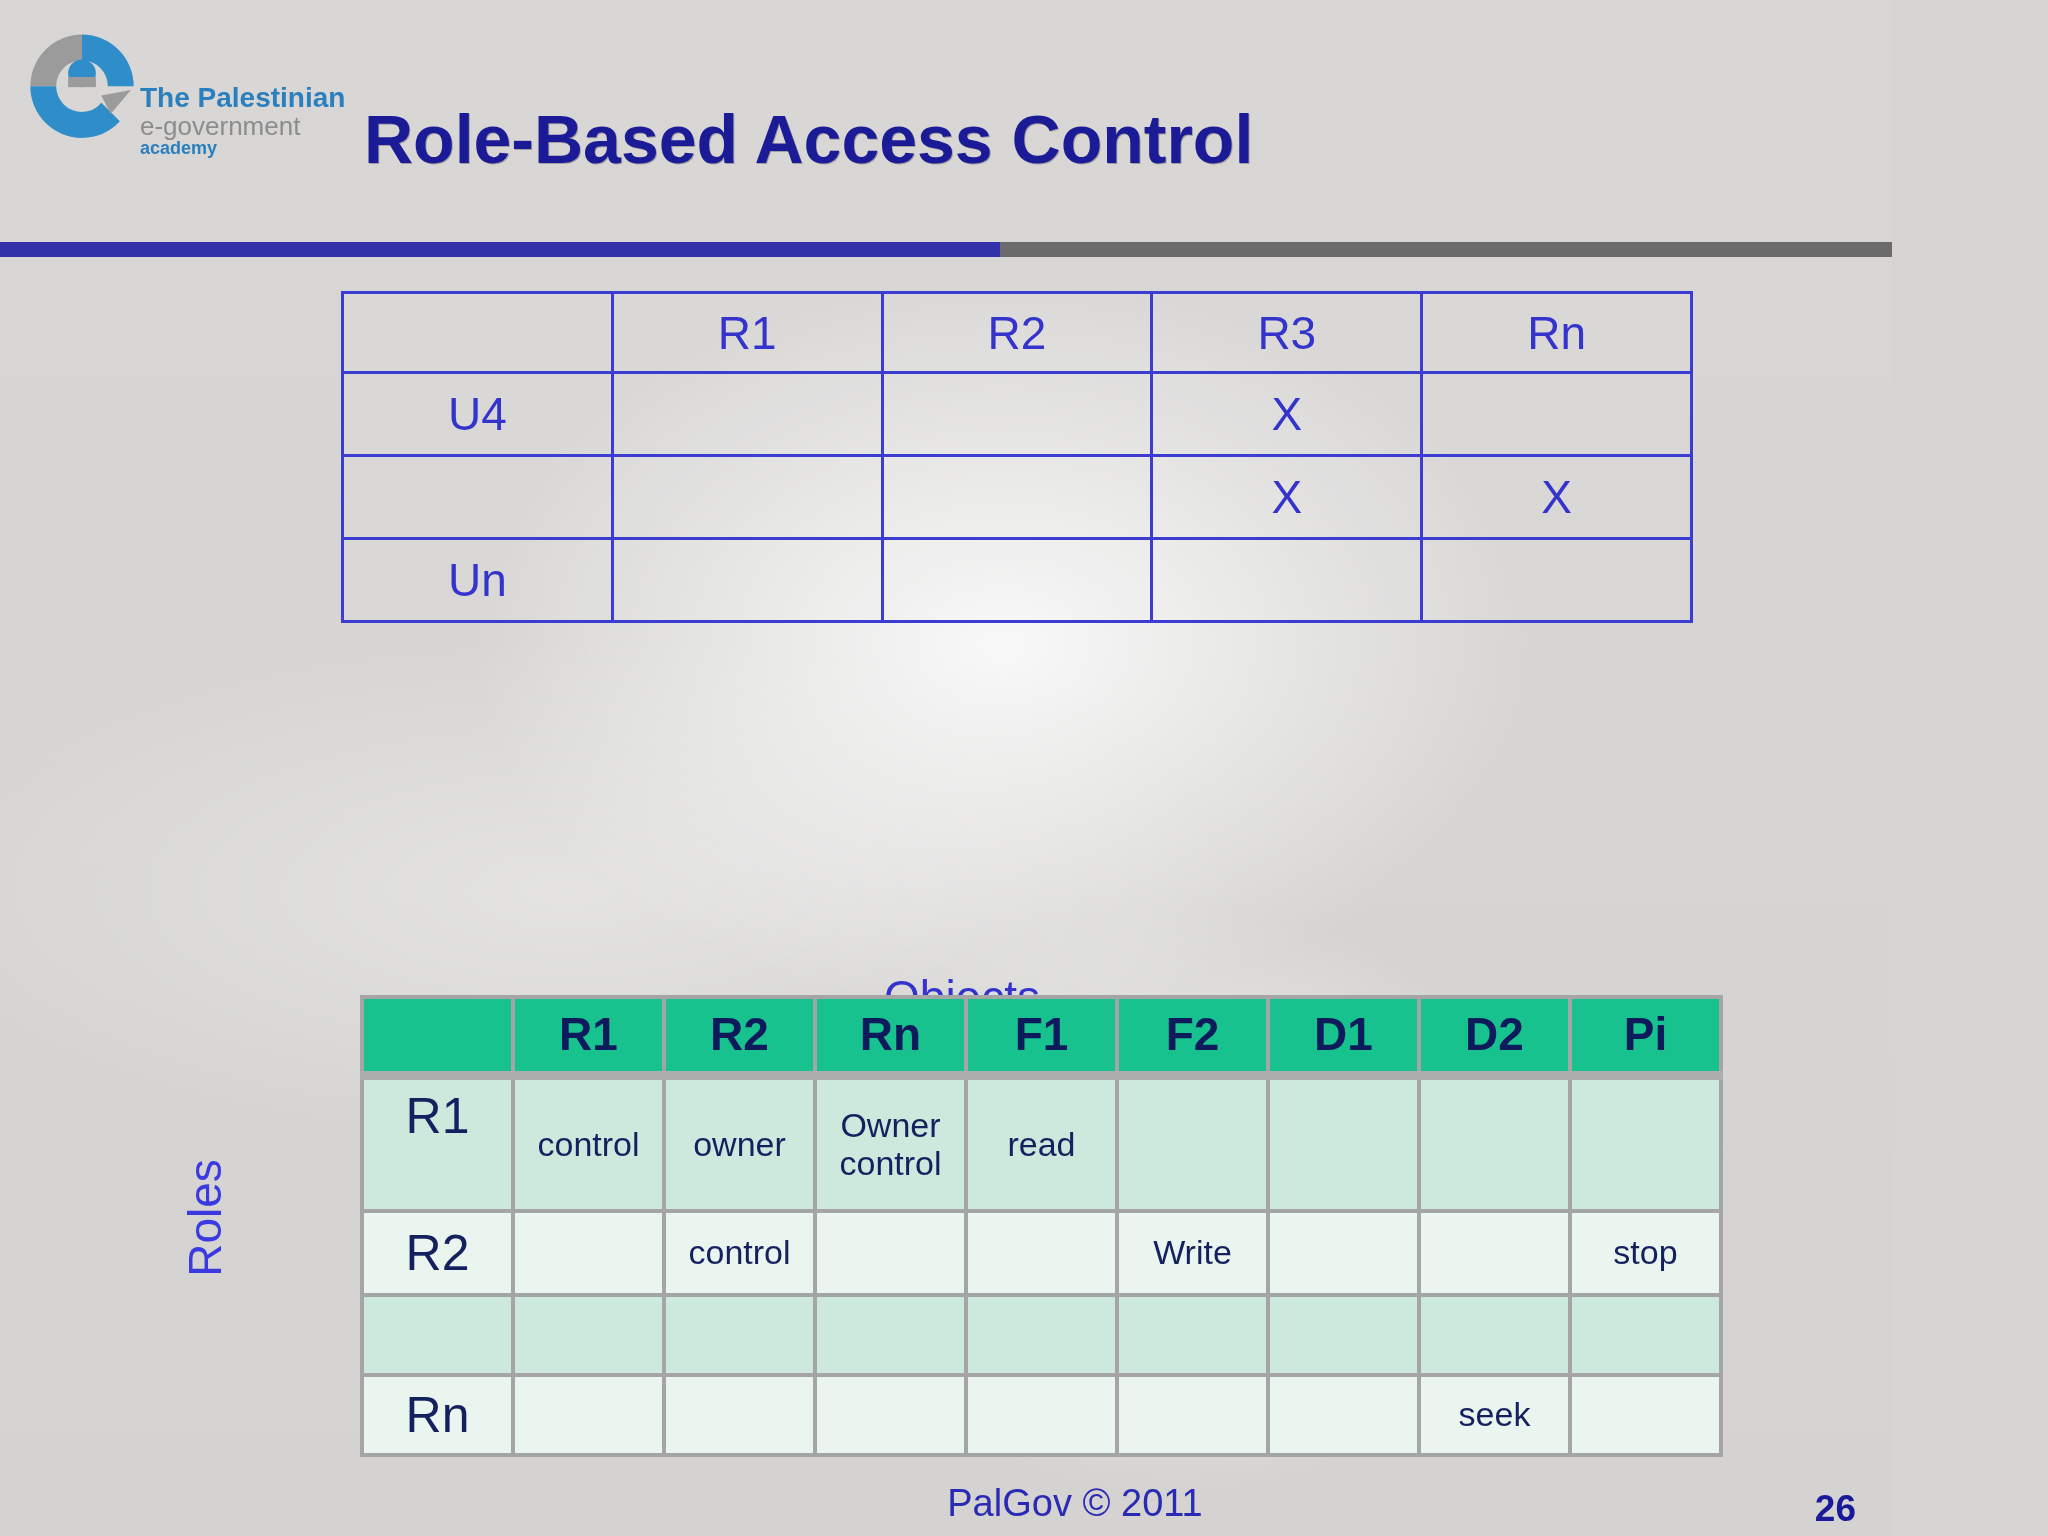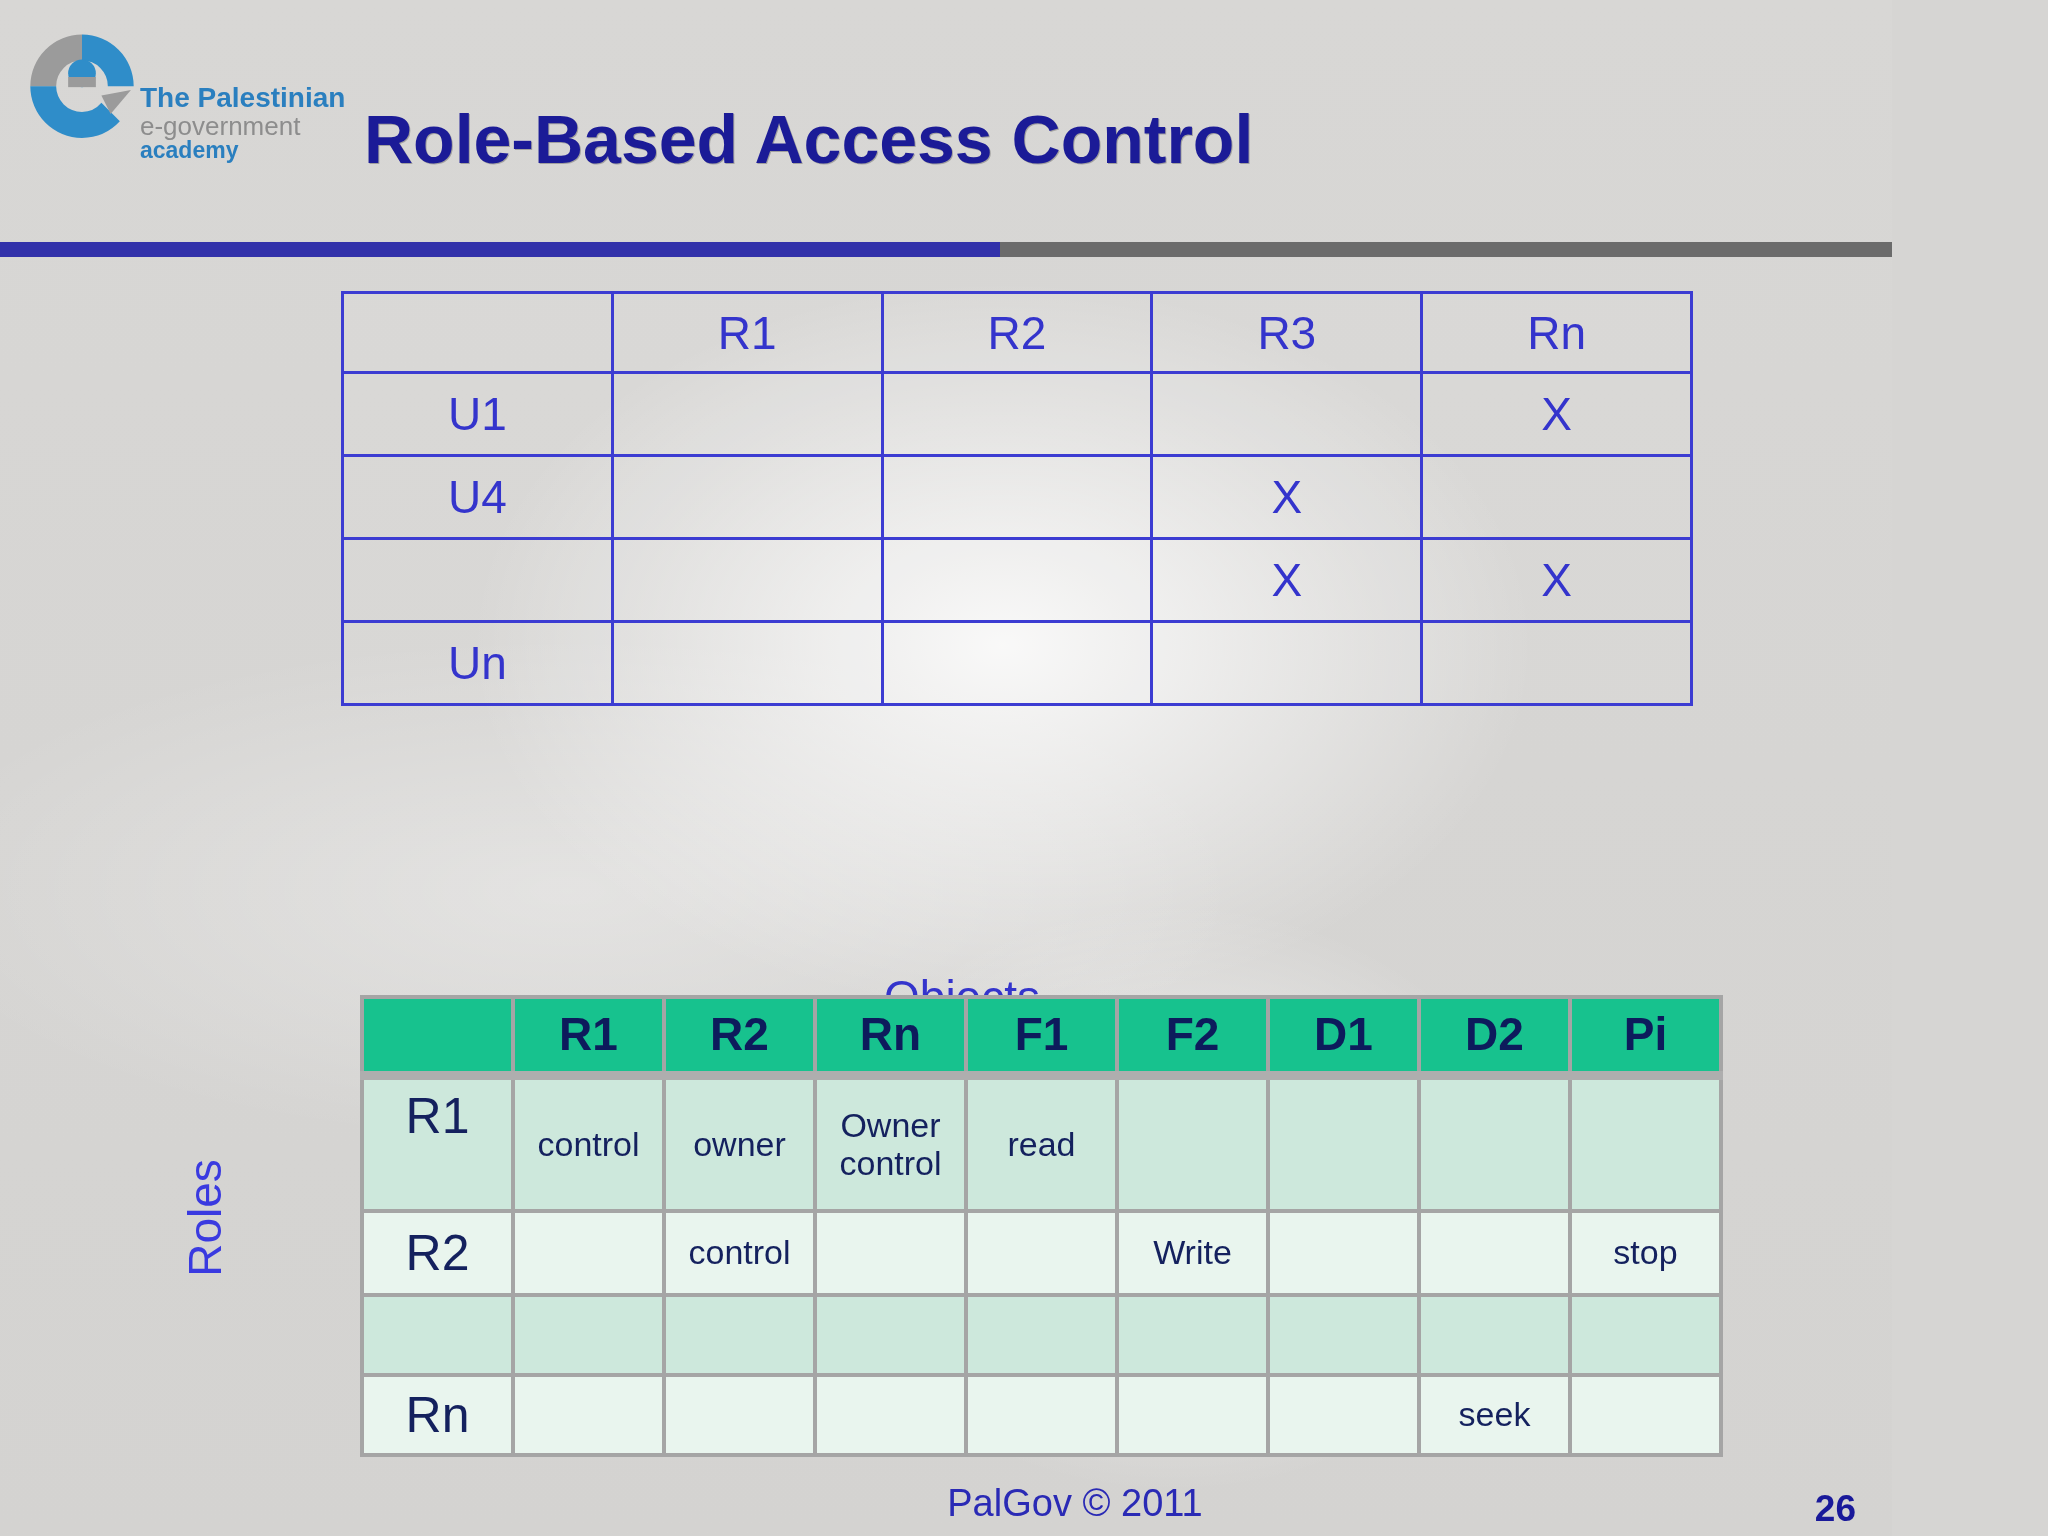--- a/index.html
+++ b/index.html
@@ -18,21 +18,21 @@
       linear-gradient(#d8d7d5, #d4d3d1);
     overflow:hidden;
   }
 
   
   .logo{position:absolute;left:22px;top:14px;width:330px;height:160px;}
   .logo svg{position:absolute;left:0;top:0;}
   .logo-text{position:absolute;left:118px;top:70px;line-height:1.02;}
   .logo-line1{color:#2a7fbf;font-weight:bold;font-size:28px;}
   .logo-line2{color:#8d8d8d;font-size:26px;}
-  .logo-line3{color:#2a7fbf;font-weight:bold;font-size:23px;}
+  .logo-line3{color:#2a7fbf;font-weight:bold;font-size:18px;}
 
   .page-title{
     position:absolute;left:352px;top:88px;margin:12px;
     font-size:68px;font-weight:bold;color:#1b1b97;letter-spacing:0px;
     text-shadow:1px 1px 0 rgba(0,0,0,0.25);
   }
 
   .divider{position:absolute;left:0;top:242px;width:2048px;height:15px;}
   .divider-blue{position:absolute;left:0;top:0;width:1000px;height:15px;background:#3231aa;}
   .divider-gray{position:absolute;left:1000px;top:0;width:1048px;height:15px;background:#6b6b6b;}
@@ -128,27 +128,20 @@
         <tr>
           <th></th>
           <th>R1</th>
           <th>R2</th>
           <th>R3</th>
           <th>Rn</th>
         </tr>
       </thead>
       <tbody>
         <tr>
-          <td class="row-label">U1</td>
-          <td></td>
-          <td></td>
-          <td></td>
-          <td>X</td>
-        </tr>
-        <tr>
           <td class="row-label">U4</td>
           <td></td>
           <td></td>
           <td>X</td>
           <td></td>
         </tr>
         <tr>
           <td class="row-label"></td>
           <td></td>
           <td></td>

